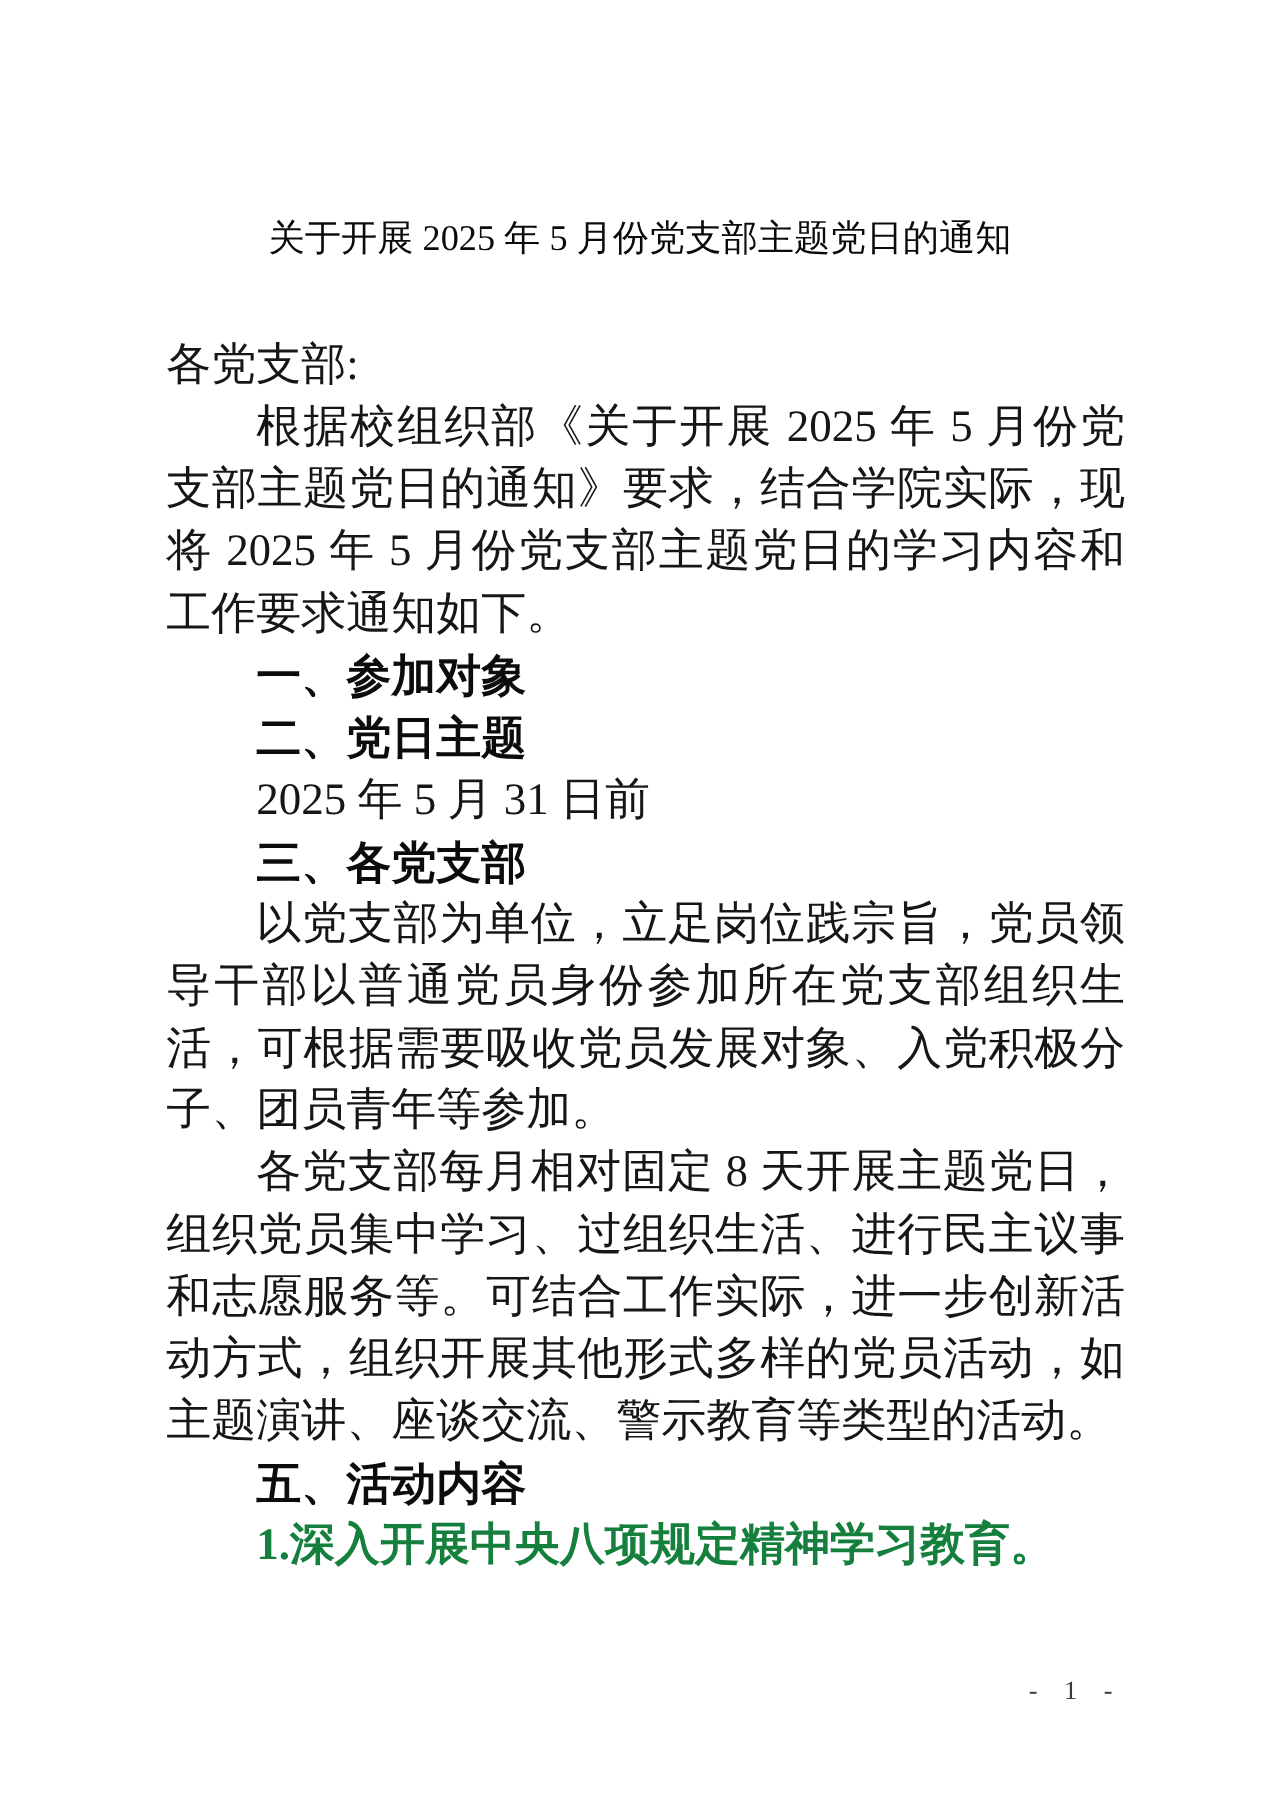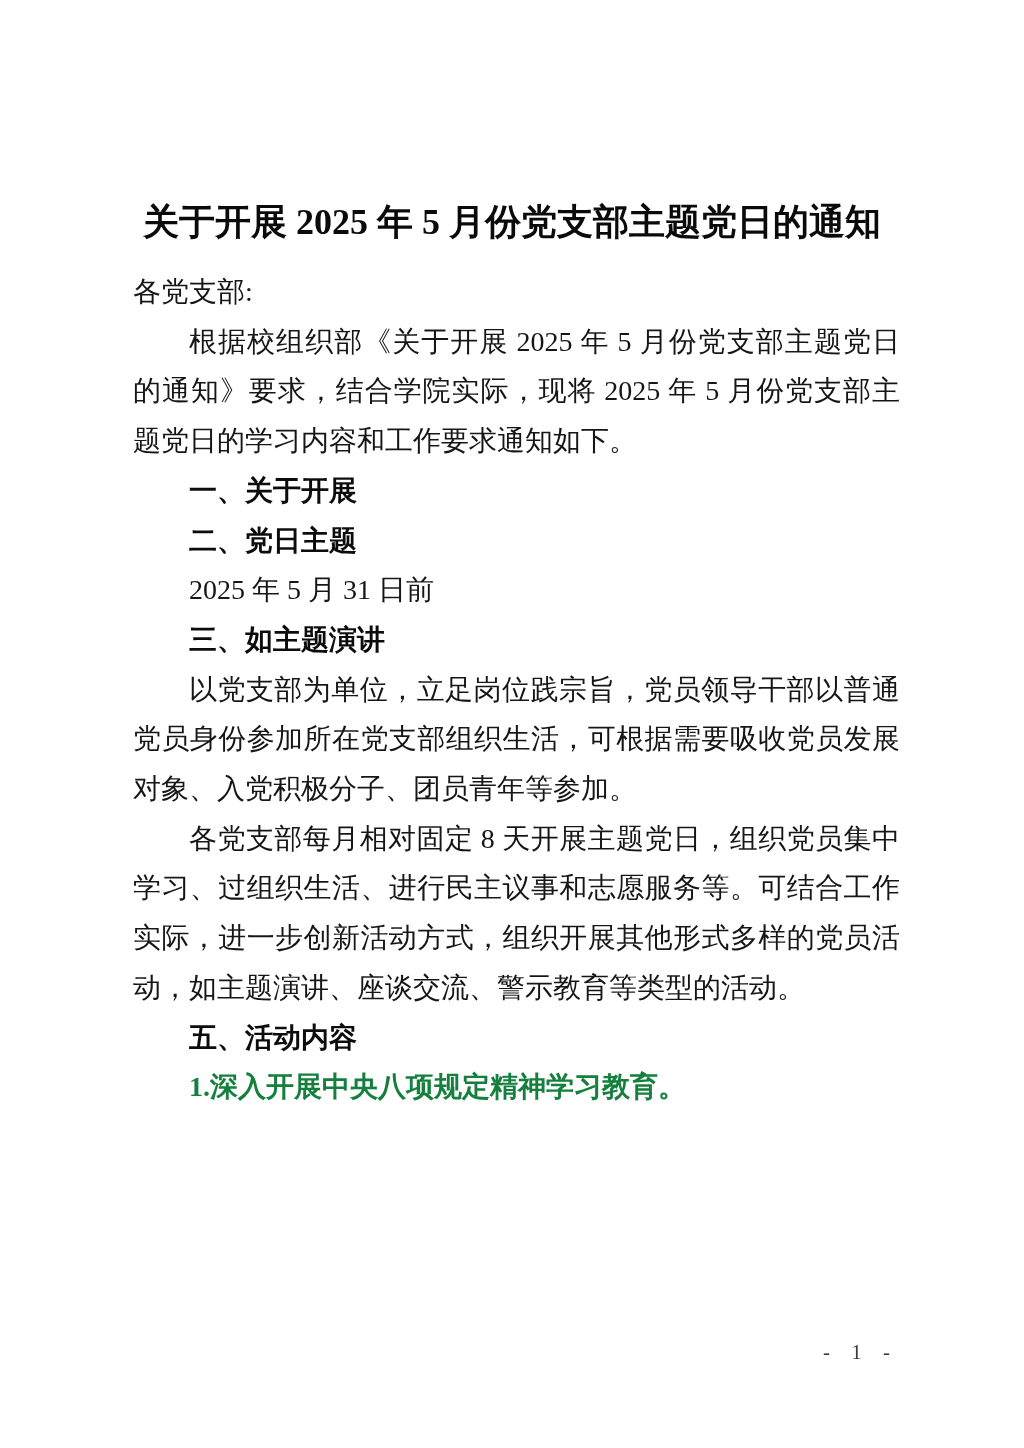--- a/index.html
+++ b/index.html
@@ -14,36 +14,35 @@
     background: #ffffff;
     overflow: hidden;
     color: #141414;
     font-family: "Liberation Serif", "DejaVu Serif", serif;
   }
   .doc-title {
     position: absolute;
     top: 172px;
     left: 127px;
     width: 770px;
-    font-size: 36px;
-    font-weight: 700;
+    font-size: 29px;
+    font-weight: 400;
     line-height: 1.35;
     text-align: center;
     white-space: nowrap;
     letter-spacing: 0px;
     color: #0a0a0a;
     font-family: "Liberation Serif", "DejaVu Serif", serif;
-    margin-top: 26px;
   }
   .doc-body {
     position: absolute;
     top: 267px;
     left: 133px;
     width: 767px;
-    font-size: 28px;
+    font-size: 36px;
     line-height: 49.7px;
     text-align: justify;
     text-justify: inter-character;
     color: #161616;
   }
   .doc-body p {
     margin: 0;
     padding: 0;
     text-indent: 2em;
   }
@@ -79,26 +78,26 @@
 <div class="page">
 
   <div class="doc-title">关于开展 2025 年 5 月份党支部主题党日的通知</div>
 
   <div class="doc-body">
 
     <p class="salutation">各党支部:</p>
 
     <p>根据校组织部《关于开展 2025 年 5 月份党支部主题党日的通知》要求，结合学院实际，现将 2025 年 5 月份党支部主题党日的学习内容和工作要求通知如下。</p>
 
-    <p class="sec-heading">一、关于开展</p>
+    <p class="sec-heading">一、参加对象</p>
 
     <p class="sec-heading">二、党日主题</p>
     <p>2025 年 5 月 31 日前</p>
 
-    <p class="sec-heading">三、如主题演讲</p>
+    <p class="sec-heading">三、各党支部</p>
     <p>以党支部为单位，立足岗位践宗旨，党员领导干部以普通党员身份参加所在党支部组织生活，可根据需要吸收党员发展对象、入党积极分子、团员青年等参加。</p>
 
     <p>各党支部每月相对固定 8 天开展主题党日，组织党员集中学习、过组织生活、进行民主议事和志愿服务等。可结合工作实际，进一步创新活动方式，组织开展其他形式多样的党员活动，如主题演讲、座谈交流、警示教育等类型的活动。</p>
 
     <p class="sec-heading">五、活动内容</p>
     <p class="bold-item">1.深入开展中央八项规定精神学习教育。</p>
 
   </div>
 
   <div class="page-number">- 1 -</div>

